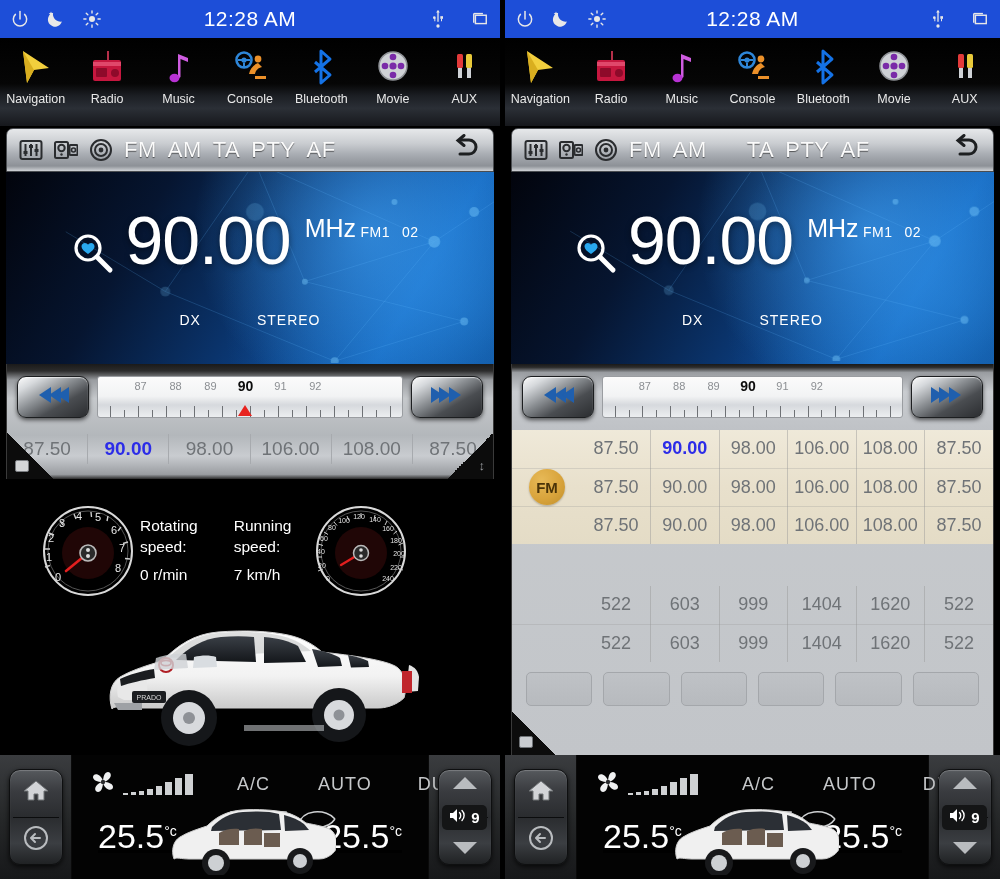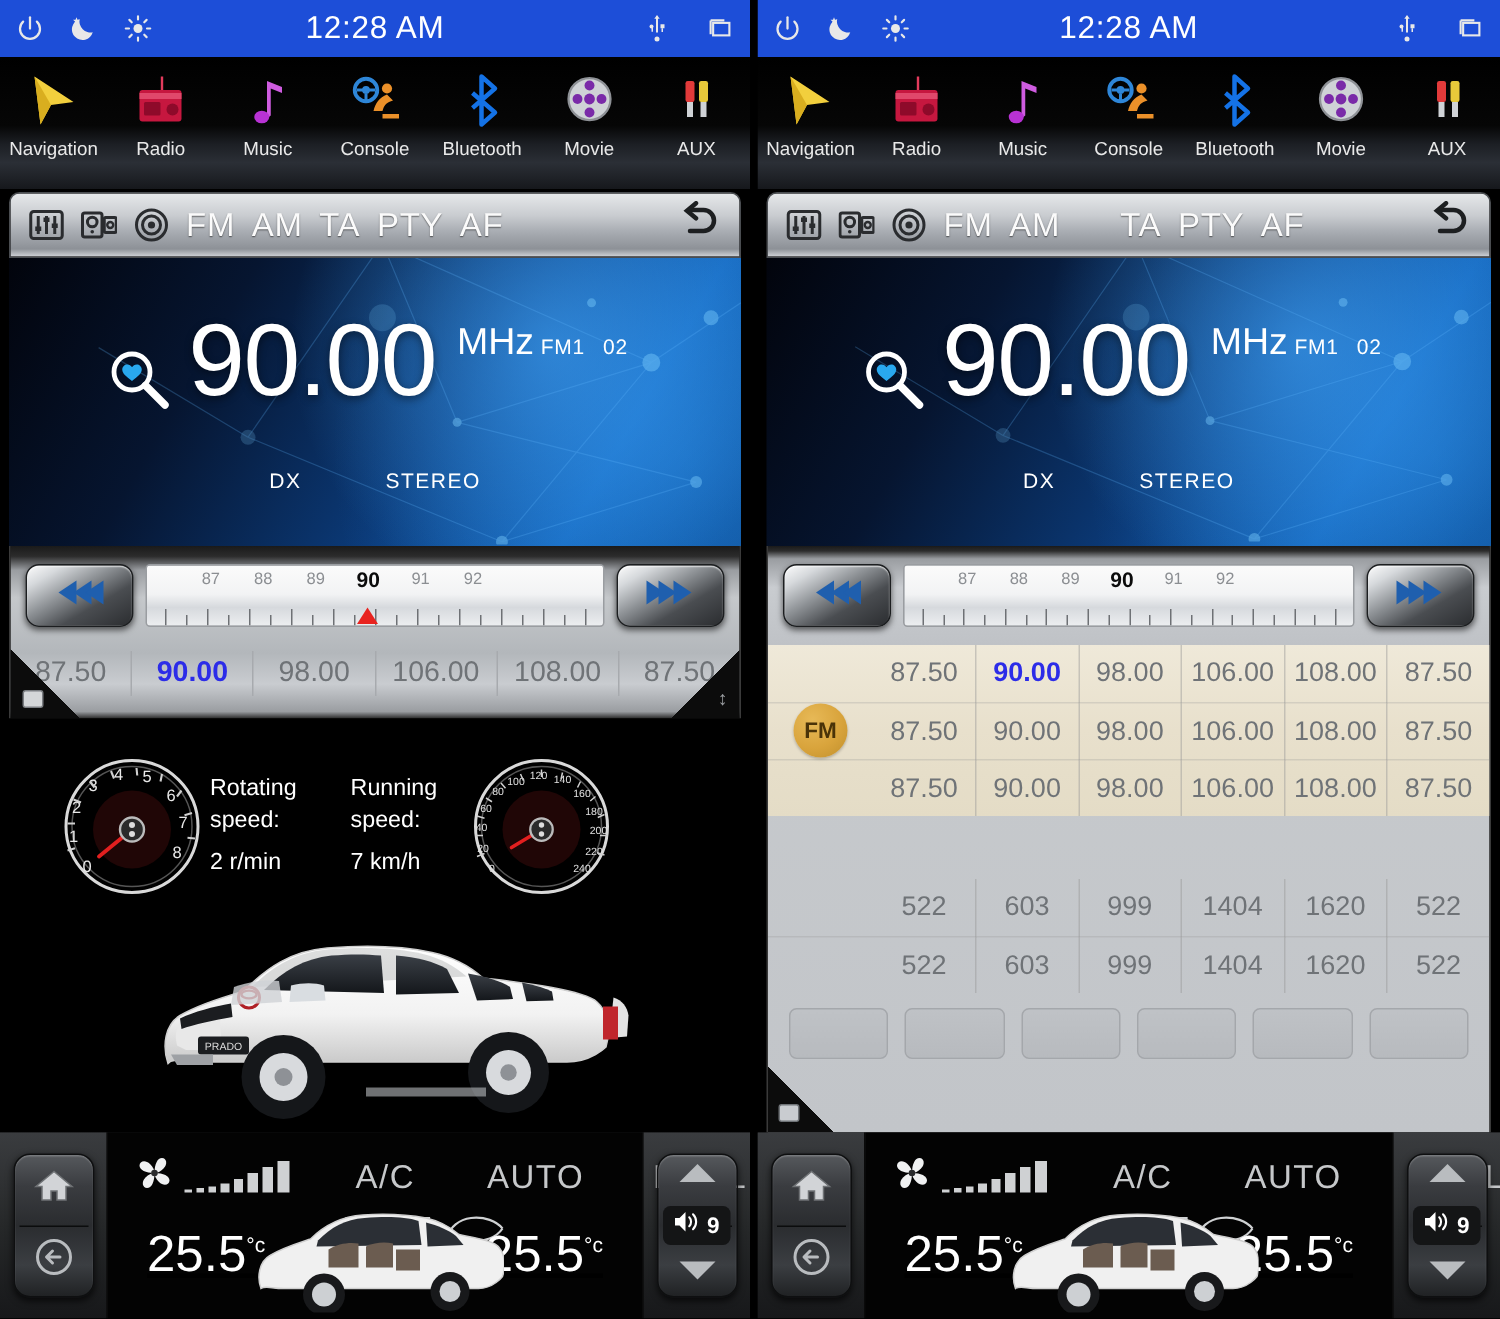--- a/index.html
+++ b/index.html
@@ -194,21 +194,21 @@
   .rocker::after { content:""; position:absolute; left:3px; right:3px; top:50%; height:1px; background:#0b0c0d; }
   .volpill {
     background:#141516; border-radius:5px; padding:3px 7px; display:flex; align-items:center; gap:5px;
     position:relative; z-index:2;
   }
   .volpill .v { color:#fff; font-size:15px; font-weight:700; }
   .climate { flex:1; position:relative; background:#030303; }
   .climtop { position:absolute; left:0; right:0; top:14px; display:flex; align-items:center; padding:0 18px; gap:0; }
   .fanbars { display:flex; align-items:flex-end; gap:3px; margin-left:7px; }
   .fanbars i { display:block; background:#cfd1d3; }
-  .climtop .ct { color:#c6c8ca; font-size:22px; letter-spacing:1px; }
+  .climtop .ct { color:#c6c8ca; font-size:18px; letter-spacing:1px; }
   .climmid { position:absolute; left:0; right:0; top:52px; height:30px; display:flex; align-items:center; justify-content:center; gap:0; }
   .temps { position:absolute; left:0; right:0; top:62px; display:flex; align-items:flex-start; justify-content:space-between; padding:0 26px;text-decoration:underline; }
   .temp { color:#fff; font-size:34px; font-weight:400; }
   .temp sup { font-size:14px; vertical-align:super; }
   .carmini { position:absolute; left:50%; transform:translateX(-50%); top:48px; width:172px; height:72px; }
 </style>
 </head>
 <body>
 
 <div class="screens">
@@ -513,21 +513,21 @@
               </g>
               <path d="M52 52 L30 70" stroke="#e21f1f" stroke-width="2.6" stroke-linecap="round"></path>
               <circle cx="52" cy="52" r="8" fill="#2b2b2b" stroke="#bbb" stroke-width="1.6"></circle>
               <circle cx="52" cy="49" r="2" fill="#ddd"></circle>
                 <circle cx="52" cy="55" r="2" fill="#ddd"></circle>
             </svg>
           </div>
           <div class="gaugelabel" style="">
             <b>Rotating</b>
             <b>speed:</b>
-            <span class="val">2 r/min</span>
+            <span class="val">0 r/min</span>
           </div>
           <div class="gaugelabel" style="margin-left:36px">
             <b>Running</b>
             <b>speed:</b>
             <span class="val">7 km/h</span>
           </div>
           <div class="gauge" style="margin-left:18px">
             <svg width="104" height="100" viewBox="0 0 104 100">
               <circle cx="52" cy="50" r="44" fill="none" stroke="#d9d9d9" stroke-width="2"></circle>
               <circle cx="52" cy="50" r="40" fill="none" stroke="#555" stroke-width="1"></circle>

